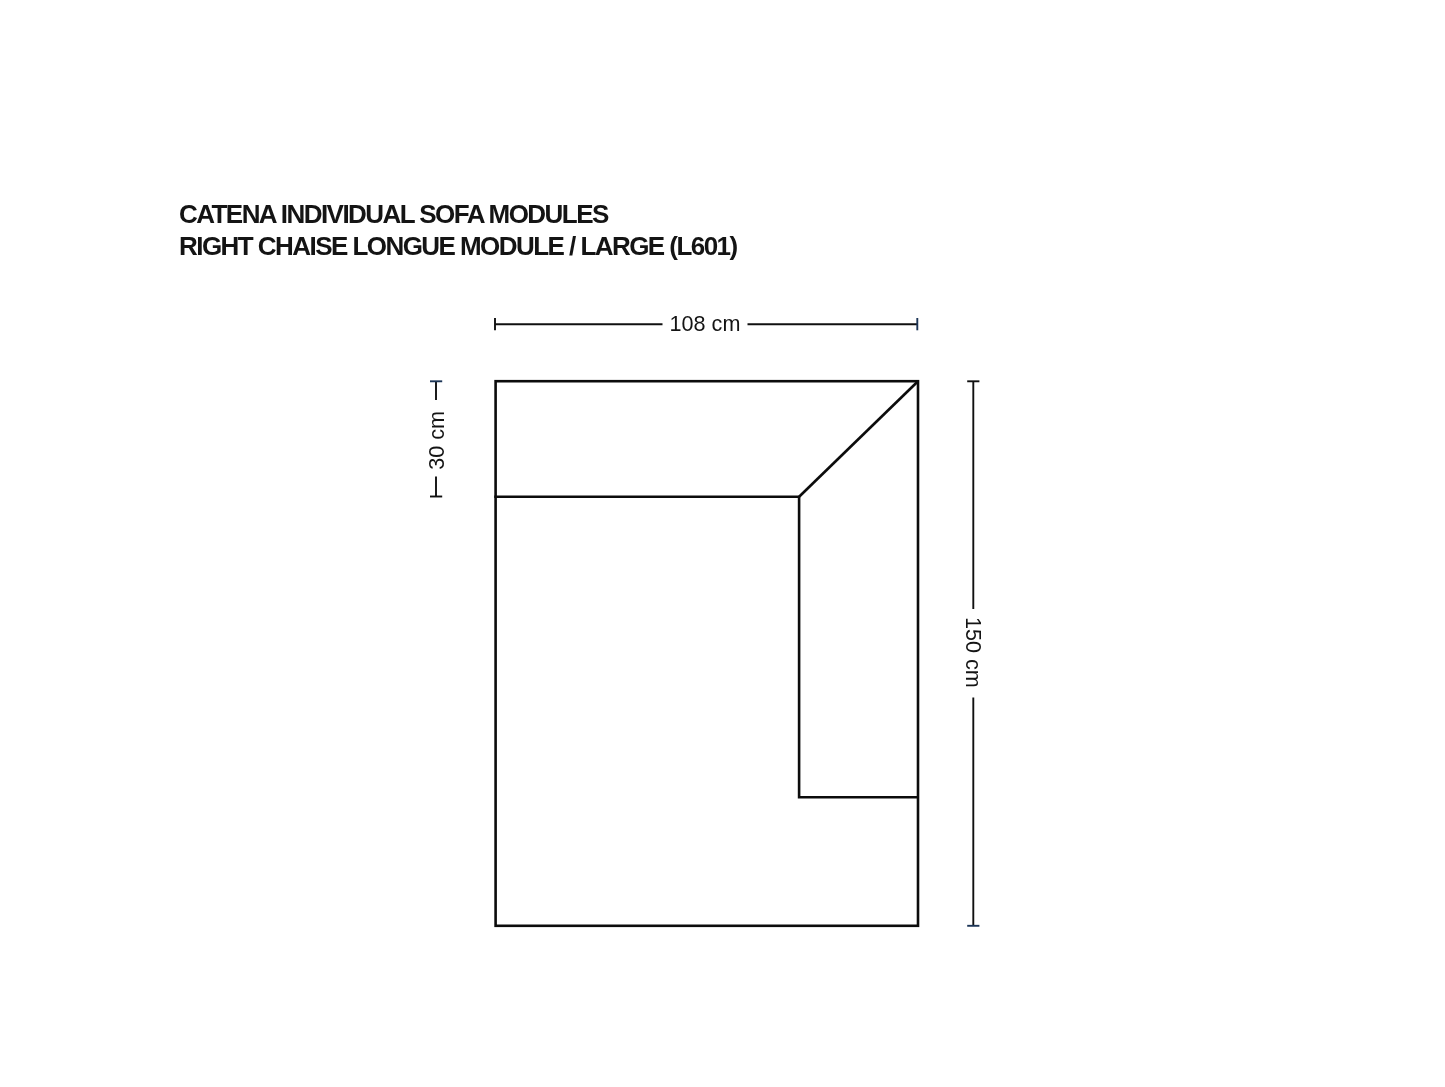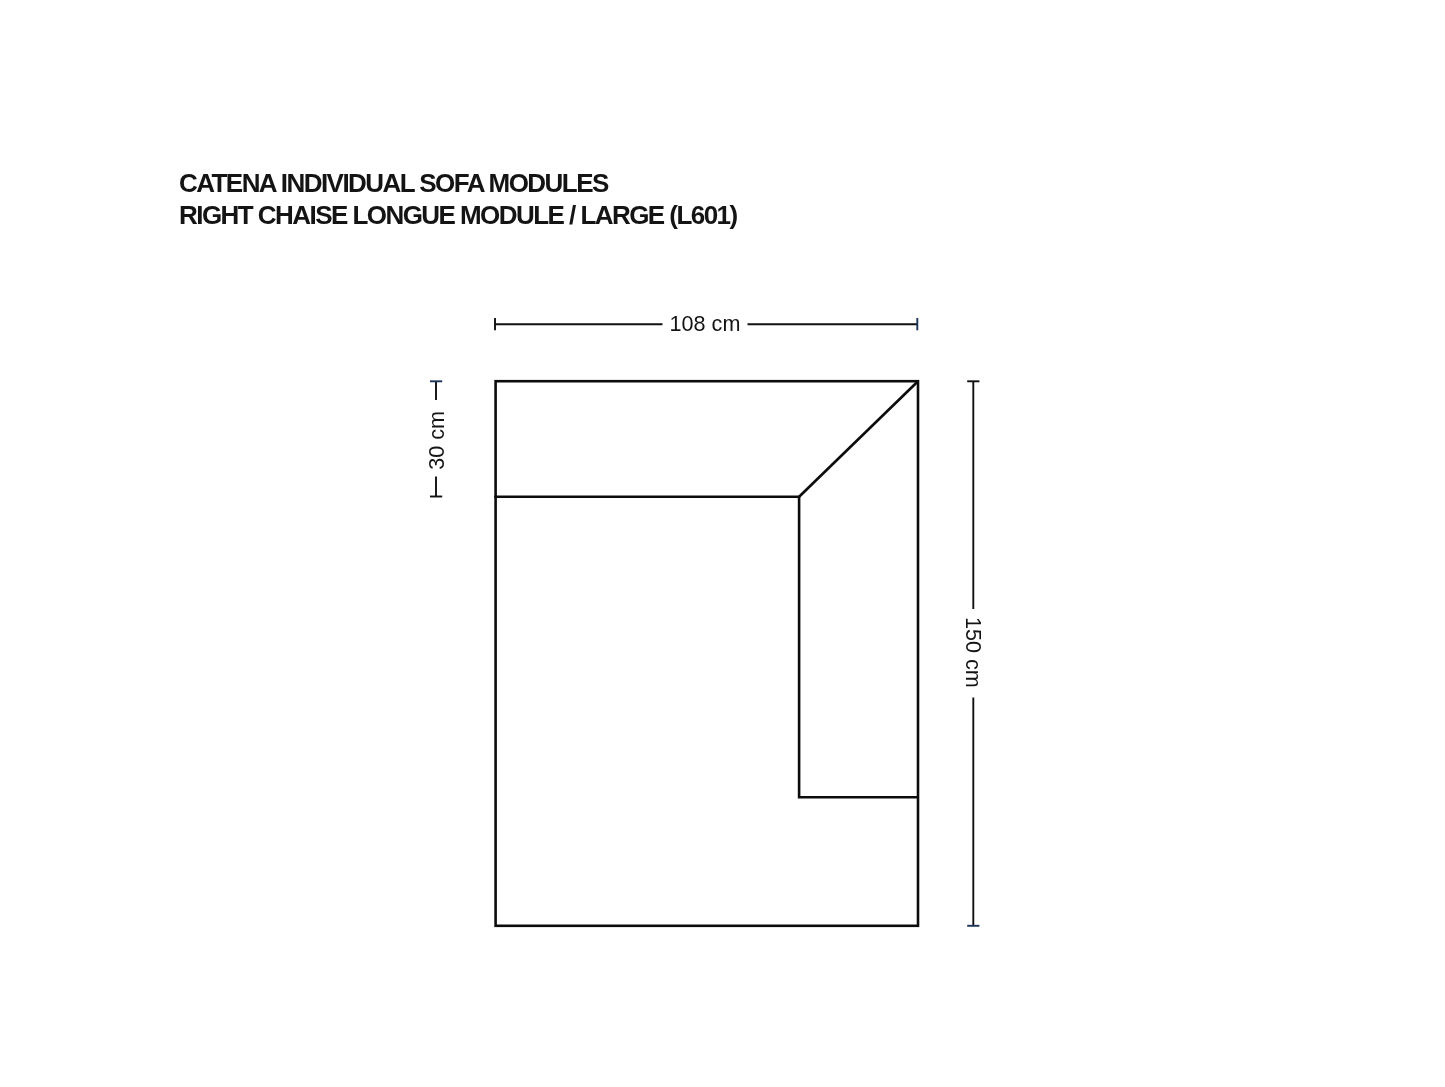--- a/index.html
+++ b/index.html
@@ -1,18 +1,18 @@
 <!DOCTYPE html>
 <html><head>
 <meta charset="utf-8">
 <style>
   html,body{margin:0;padding:0;background:#ffffff;}
   body{width:1445px;height:1087px;overflow:hidden;position:relative;font-family:"Liberation Sans",sans-serif;}
   .title{
-    position:absolute;left:179px;top:168px;
+    position:absolute;left:179px;top:199px;
     font-weight:bold;font-size:26px;line-height:31.8px;
     color:#141414;letter-spacing:-1.55px;white-space:nowrap;
   }
   svg{position:absolute;left:0;top:0;}
   text{font-family:"Liberation Sans",sans-serif;font-size:21.6px;fill:#141414;}
 </style>
 </head>
 <body>
 <div class="title">CATENA INDIVIDUAL SOFA MODULES<br>RIGHT CHAISE LONGUE MODULE / LARGE (L601)</div>
 <svg width="1445" height="1087" viewBox="0 0 1445 1087">

